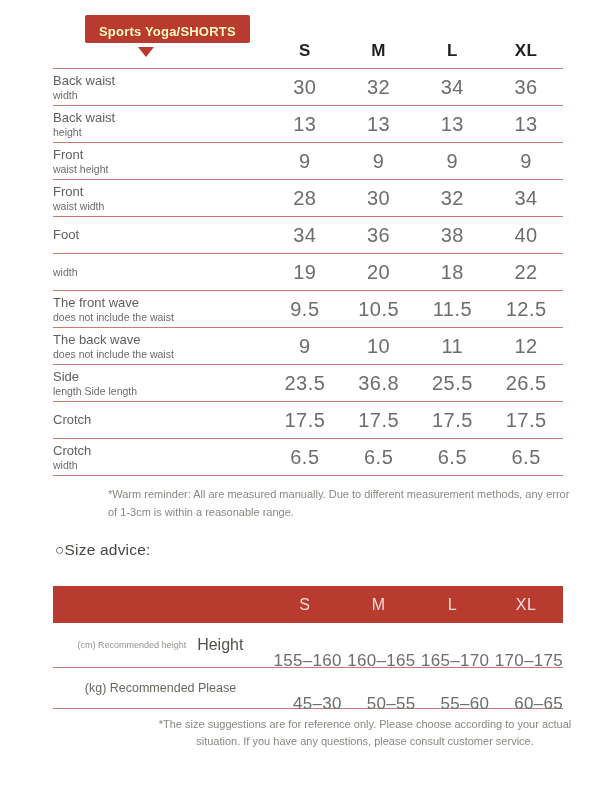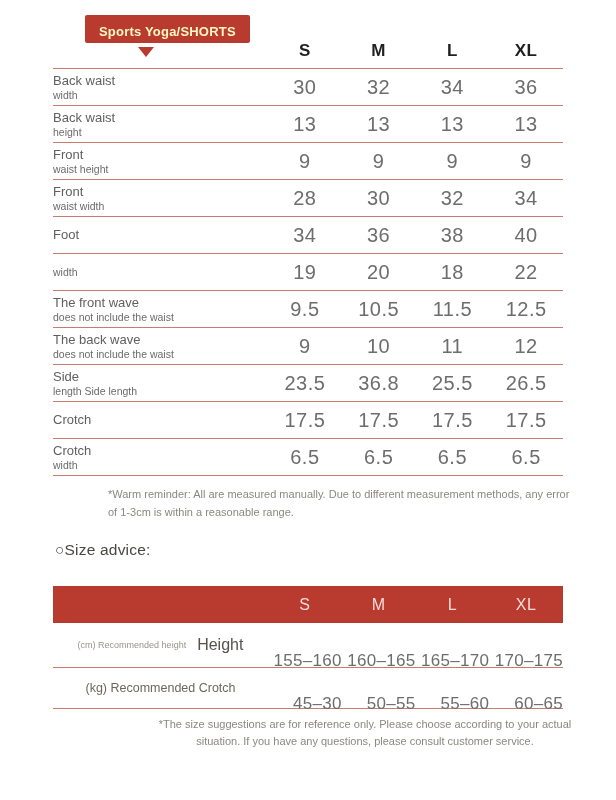--- a/index.html
+++ b/index.html
@@ -238,21 +238,21 @@
         <span class="big">Height</span>
       </div>
       <div class="val2">155–160</div>
       <div class="val2">160–165</div>
       <div class="val2">165–170</div>
       <div class="val2">170–175</div>
     </div>
 
     <div class="row2 row2-w">
       <div class="lbl2">
-        <span class="unit-mid">(kg) Recommended Crotch</span>
+        <span class="unit-mid">(kg) Recommended Please</span>
       </div>
       <div class="val2">45–30</div>
       <div class="val2">50–55</div>
       <div class="val2">55–60</div>
       <div class="val2">60–65</div>
     </div>
   </div>
 
   <div class="footer-note">*The size suggestions are for reference only. Please choose according to your actual situation. If you have any questions, please consult customer service.</div>
 

